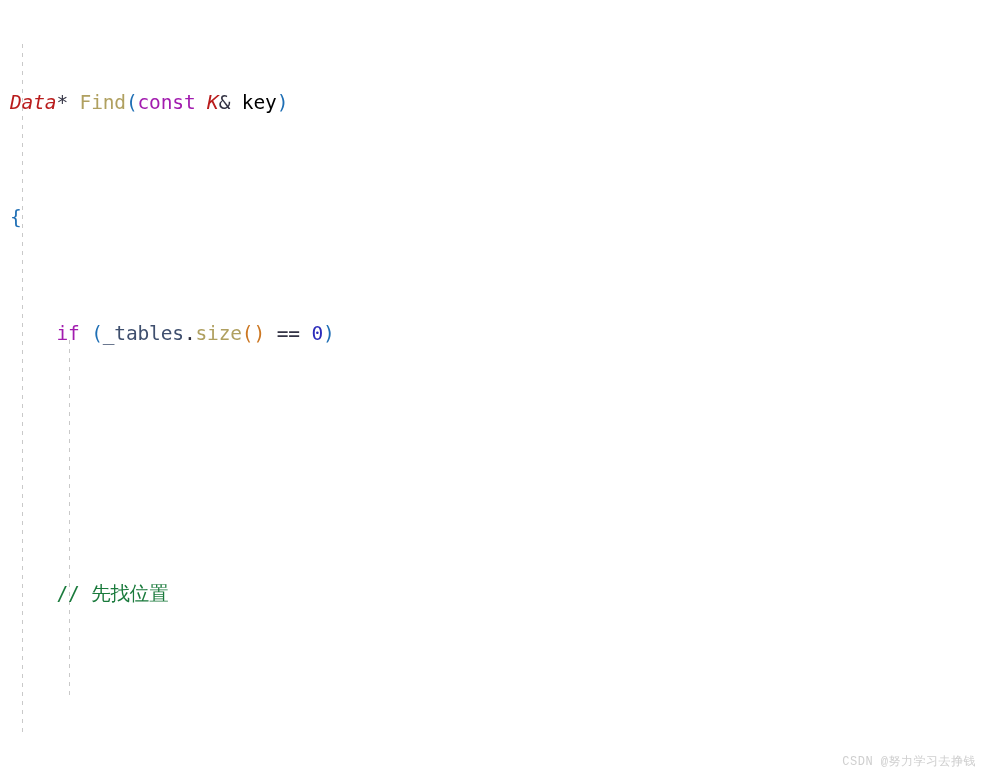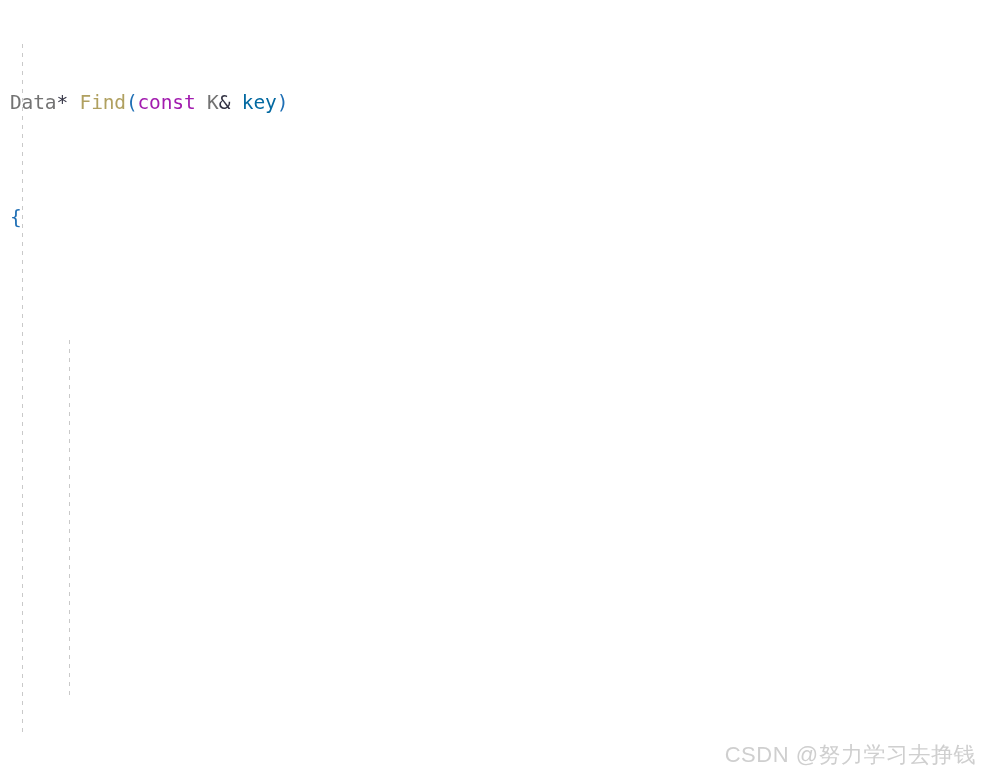--- a/index.html
+++ b/index.html
@@ -42,61 +42,63 @@
     z-index: 1;
     background-image: linear-gradient(
       to bottom,
       #c9c9c9 0px, #c9c9c9 4px,
       rgba(255,255,255,0) 4px, rgba(255,255,255,0) 9px
     );
     background-size: 1px 9px;
   }
   
   .kw       { color: #a21caf; }   
-  .type     { color: #737373; }   
+  .type     { color: #b91c1c; font-style: italic; }   
   .fn       { color: #b0a060; margin-top: 40px; }   
   .ident    { color: #3f4f6e; }   
-  .param    { color: #0369a1; }   
+  .param    { color: #000000; }   
   .cmt      { color: #1a7a3c; }   
   .num      { color: #2b2bbb; }   
   .punct    { color: #2f2f3f; }
   .br1      { color: #1f6fb5; }   
   .br2      { color: #cc7722; }   
   .op       { color: #333344; }
 
   #watermark {
     position: absolute;
     right: 18px;
     bottom: 6px;
     color: #cfcfcf;
-    font-family: Liberation Sans, sans-serif;
-    font-size: 22px;
+    font-family: Liberation Mono, monospace;
+    font-size: 12px;
     letter-spacing: 0.5px;
     z-index: 5;
     user-select: none;
   }
 </style>
 </head>
 <body>
 
 <div id="editor">
 
   <div class="guide" style="left:22px; top:44px; height:688px;"></div>
   <div class="guide" style="left:69px; top:340px; height:360px;"></div>
 
   <div class="code">
 
     <div class="line"><span class="type">Data</span><span class="op">*</span><span> </span><span class="fn">Find</span><span class="br1">(</span><span class="kw">const</span><span> </span><span class="type">K</span><span class="op">&amp;</span><span> </span><span class="param">key</span><span class="br1">)</span></div>
 
     <div class="line"><span class="br1">{</span></div>
 
+    <div class="line">    <span class="kw">if</span><span> </span><span class="br1">(</span><span class="ident">_tables</span><span class="punct">.</span><span class="fn">size</span><span class="br2">()</span><span class="op"> == </span><span class="num">0</span><span class="br1">)</span></div>
 
 
     <div class="line"> </div>
 
+    <div class="line">    <span class="cmt">// 先找位置</span></div>
 
     
 
     
 
     
 
     
 
     

